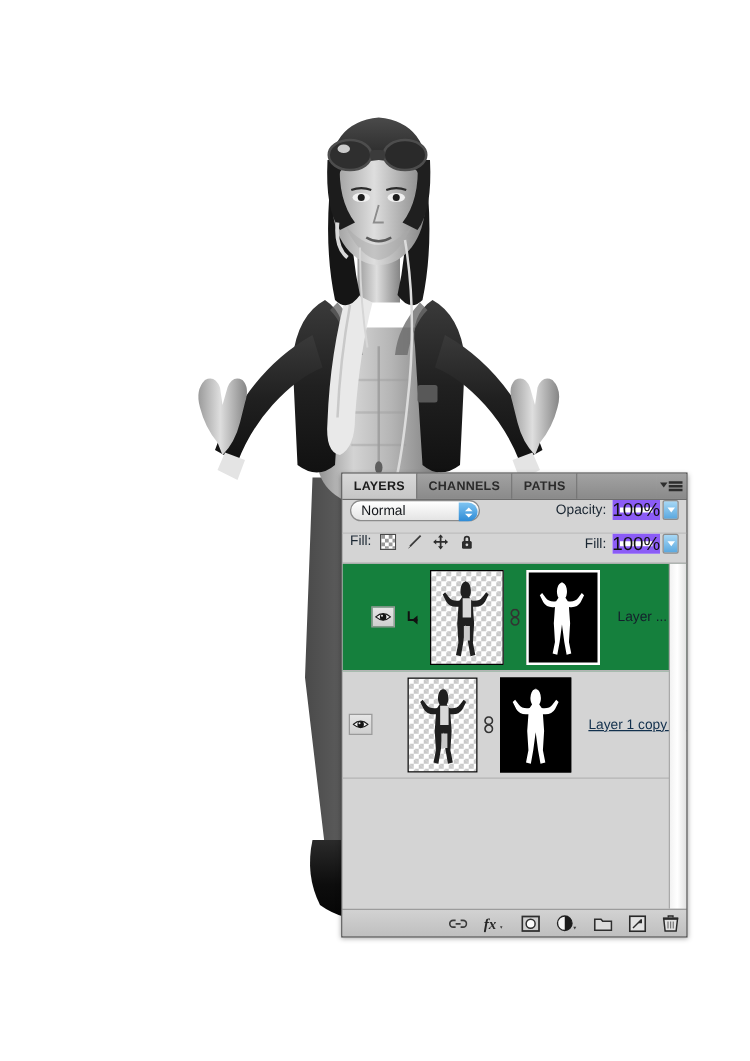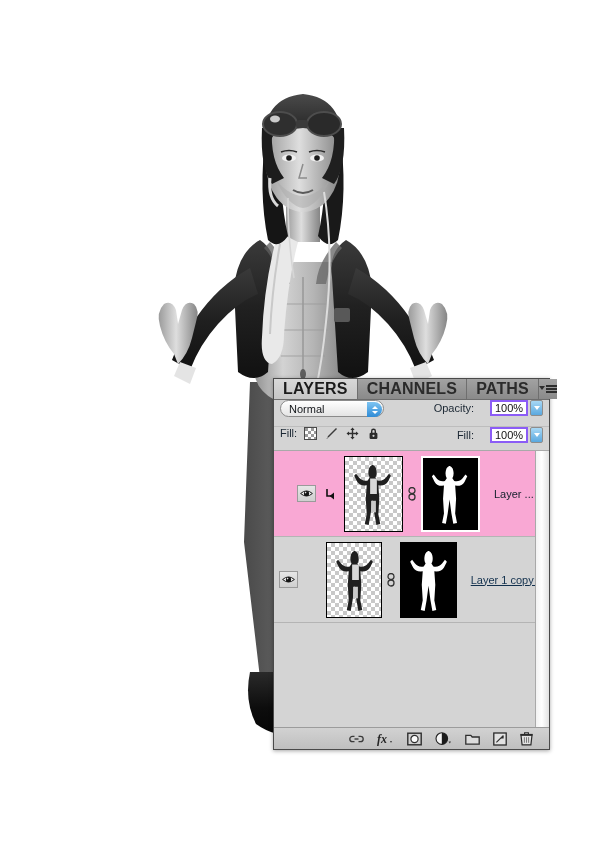--- a/index.html
+++ b/index.html
@@ -50,21 +50,21 @@
     height: 20px;
     background: linear-gradient(#a9a9a9, #8e8e8e);
     border-bottom: 1px solid #6d6d6d;
     display: flex;
     align-items: stretch;
   }
   .tab {
     padding: 0 9px;
     display: flex;
     align-items: center;
-    font-size: 16px;
+    font-size: 10px;
     font-weight: bold;
     letter-spacing: .2px;
     color: #2b2b2b;
     background: linear-gradient(#a2a2a2, #8a8a8a);
     border-right: 1px solid #6f6f6f;
     box-sizing: border-box;
   }
   .tab.active {
     background: linear-gradient(#d8d8d8, #c6c6c6);
     color: #1b1b1b;
@@ -144,37 +144,36 @@
     width: 0; height: 0;
     border-left: 3px solid transparent;
     border-right: 3px solid transparent;
     border-top: 3.5px solid #ffffff;
   }
 
   .opacity-group, .fill-group {
     display: flex;
     align-items: center;
     margin-left: auto;
-    gap: 11px;
   }
   .field-label {
     font-size: 11px;
     color: #1b2733;
     margin-right: 5px;
   }
   .num-field {
     display: flex;
     align-items: stretch;
     height: 16px;
   }
   .num-box {
     width: 38px;
-    border: 2px solid #8b5cf6;
+    border: 6px solid #8b5cf6;
     background: #fff;
-    font-size: 11px;
+    font-size: 15px;
     color: #111;
     display: flex;
     align-items: center;
     justify-content: center;
     box-sizing: border-box;
   }
   .num-arrow {
     width: 13px;
     margin-left: 2px;
     border: 1px solid #8d8d8d;
@@ -209,21 +208,21 @@
   }
   .layer-row {
     position: relative;
     display: flex;
     align-items: center;
     height: 86px;
     border-bottom: 1px solid #b4b4b4;
     box-sizing: border-box;
     padding-left: 2px;
   }
-  .layer-row.selected { background: #f9a8d4; padding-left: 20px; }
+  .layer-row.selected { background: #15803d; padding-left: 20px; }
   .layer-row.last { height: 100px; border-bottom: 1px solid #b4b4b4; }
 
   .eye-cell {
     width: 24px;
     display: flex;
     align-items: center;
     justify-content: center;
     flex: 0 0 24px;
   }
   .eye-btn {
@@ -293,21 +292,21 @@
   .panel-footer {
     position: absolute;
     left: 0; right: 0; bottom: 0;
     height: 22px;
     background: linear-gradient(#d2d2d2, #bfbfbf);
     border-top: 1px solid #9c9c9c;
     display: flex;
     align-items: center;
     justify-content: flex-end;
     gap: 13px;
-    padding-right: 16px;
+    padding-right: 6px;
     box-sizing: border-box;
     text-align: right;
   }
   .footer-ico { display: block; }
 
   
   .list-scrollbar {
     position: absolute;
     right: 0; top: 0; bottom: 0;
     width: 13px;

